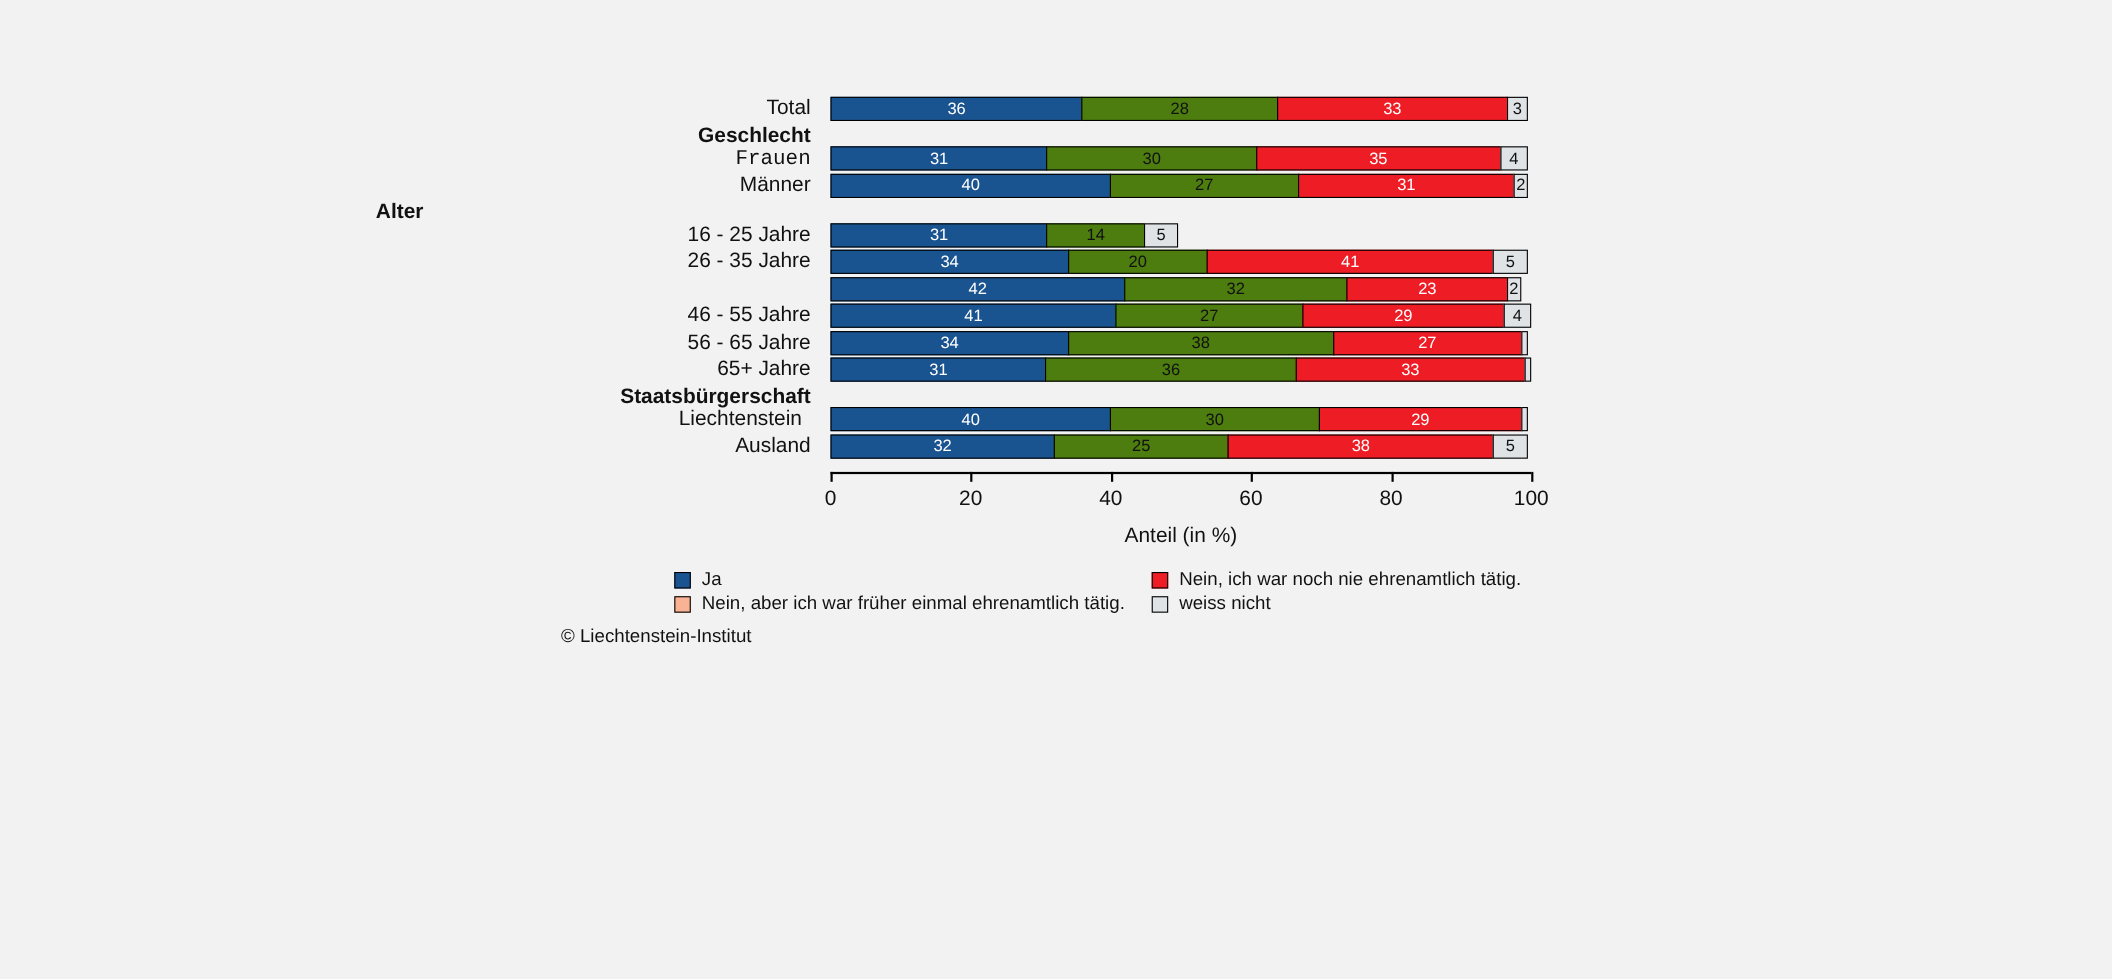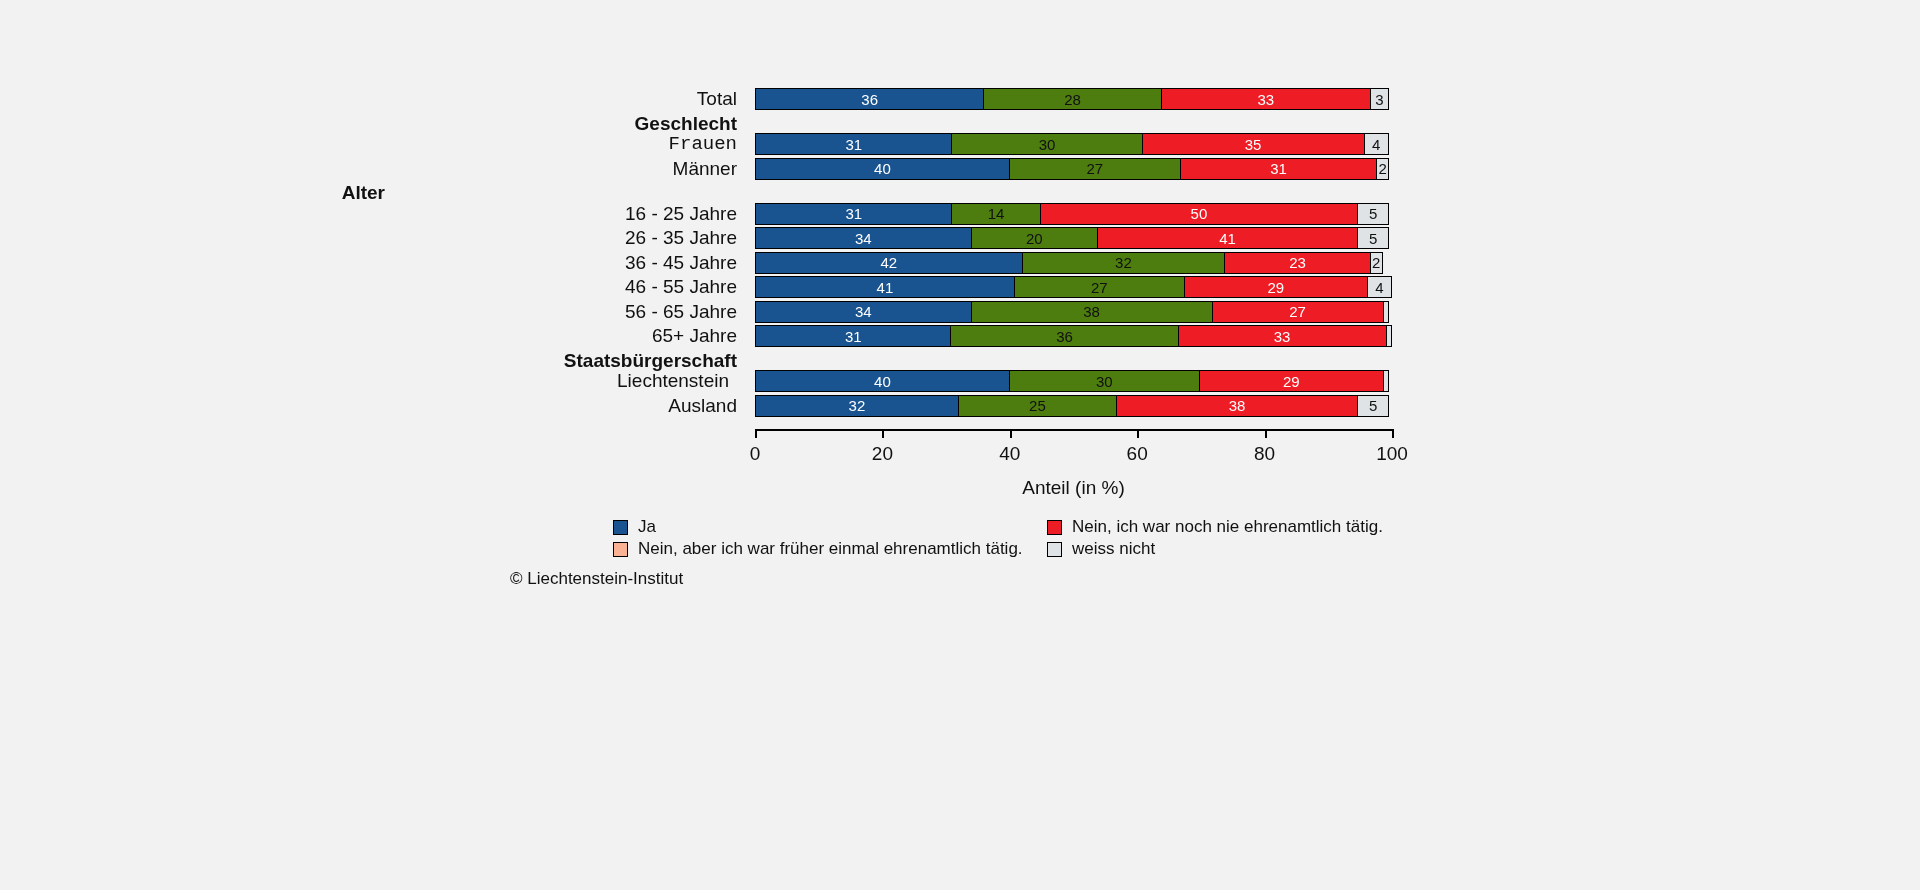--- a/index.html
+++ b/index.html
@@ -193,23 +193,20 @@
       </div>
       <div class="row" style="top: 202.5px; left: 0px; width: 1920px;">
         <div class="row-label" style="right: 1183px;">16 - 25 Jahre</div>
         <div class="bar-track" style="left: 755px; width: 637px;">
           <div class="seg s0" style="width: 197.47px;">
             <span class="seg-label">31</span>
           </div>
           <div class="seg s1" style="width: 89.18px;">
             <span class="seg-label">14</span>
           </div>
-          <div class="seg s2" style="width: 318.5px;">
-            <span class="seg-label">50</span>
-          </div>
           <div class="seg s3" style="width: 31.85px;">
             <span class="seg-label">5</span>
           </div>
         </div>
       </div>
       <div class="row" style="top: 227px; left: 0px; width: 1920px;">
         <div class="row-label" style="right: 1183px;">26 - 35 Jahre</div>
         <div class="bar-track" style="left: 755px; width: 637px;">
           <div class="seg s0" style="width: 216.58px;">
             <span class="seg-label">34</span>
@@ -219,21 +216,20 @@
           </div>
           <div class="seg s2" style="width: 261.17px;">
             <span class="seg-label">41</span>
           </div>
           <div class="seg s3" style="width: 31.85px;">
             <span class="seg-label">5</span>
           </div>
         </div>
       </div>
       <div class="row" style="top: 251.5px; left: 0px; width: 1920px;">
-        <div class="row-label" style="right: 1183px;">36 - 45 Jahre</div>
         <div class="bar-track" style="left: 755px; width: 637px;">
           <div class="seg s0" style="width: 267.54px;">
             <span class="seg-label">42</span>
           </div>
           <div class="seg s1" style="width: 203.84px;">
             <span class="seg-label">32</span>
           </div>
           <div class="seg s2" style="width: 146.51px;">
             <span class="seg-label">23</span>
           </div>

